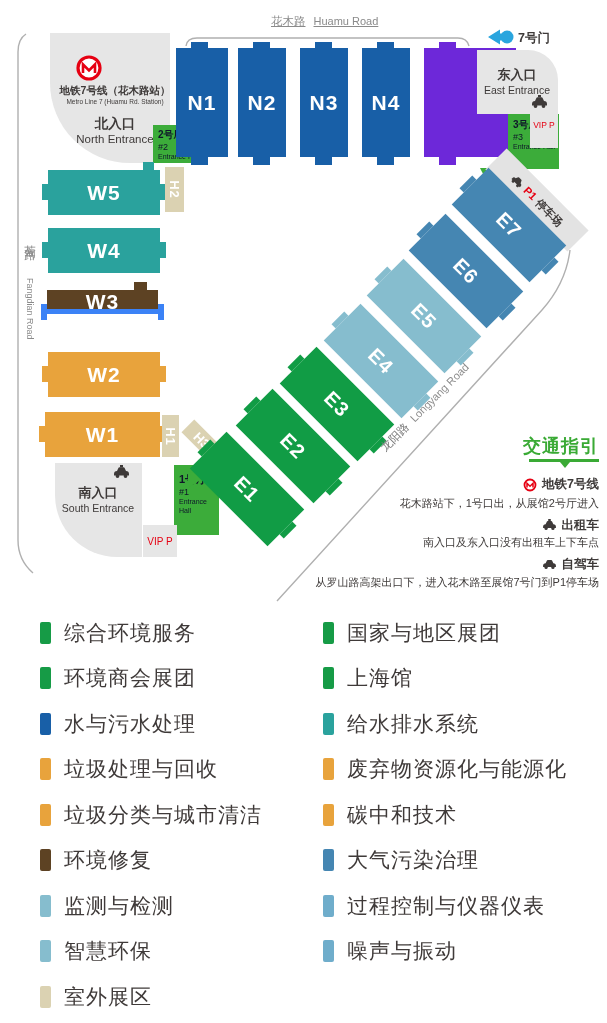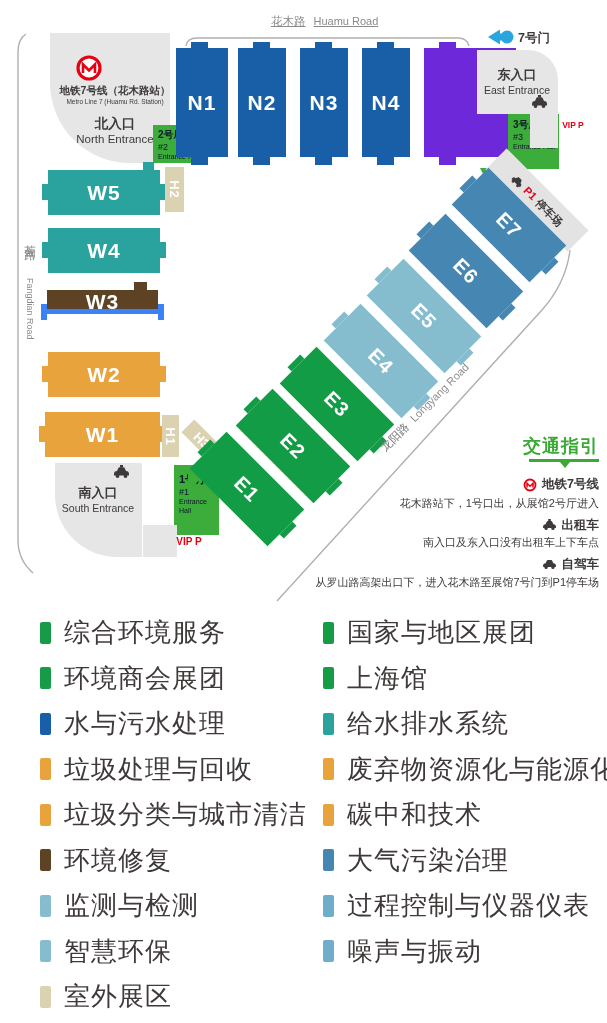--- a/index.html
+++ b/index.html
@@ -25,21 +25,21 @@
   .hall.e::before{left:-6px;}
   .hall.e::after{right:-6px;}
   .hbox{position:absolute;display:flex;align-items:center;justify-content:center;
         color:#fff;font-weight:bold;font-size:13px;}
   .hbox .vtxt{transform:rotate(90deg);letter-spacing:1px;}
   .green-box{position:absolute;color:#0f172a;line-height:1.25;margin-left:31px;}
   .green-box .l1{font-size:10px;font-weight:bold;}
   .green-box .l2{font-size:9px;}
   .green-box .l3{font-size:7px;}
   .gray-area{position:absolute;}
-  .vip{color:#E60012;font-weight:bold;text-align:center;position:absolute;padding-left:29px;}
+  .vip{color:#E60012;font-weight:normal;text-align:center;position:absolute;}
   .roadlabel{color:#8A8A8A;white-space:nowrap;}
   
   .north-text{position:absolute;left:40px;top:85px;width:150px;text-align:center;line-height:1;}
   .north-text .mzh{font-size:10.5px;font-weight:bold;}
   .north-text .men{font-size:6.5px;margin-top:3px;}
   .north-text .nzh{font-size:13.5px;font-weight:bold;margin-top:12px;}
   .north-text .nen{font-size:11.5px;margin-top:3px;}
   .east-text{position:absolute;left:474px;top:68px;width:86px;text-align:center;line-height:1;}
   .east-text .ezh{font-size:13px;font-weight:bold;}
   .east-text .een{font-size:10.5px;margin-top:4px;}
@@ -74,21 +74,21 @@
   .guide .g-head{display:flex;justify-content:flex-end;align-items:center;gap:5px;
                  margin-top:10px;font-size:12.5px;font-weight:bold;}
   .guide .g-desc{font-size:11px;margin-top:6px;color:#3E3A39;}
   
   .legend{position:absolute;left:0;top:610px;width:607px;}
   .leg-col{position:absolute;top:0;}
   .leg-col.left{left:40px;}
   .leg-col.right{left:323px;}
   .leg-row{display:flex;align-items:center;height:45.5px;gap:13px;}
   .chip{width:11px;height:22px;border-radius:2px;flex:none;}
-  .leg-label{font-size:26px;color:#3F3A39;letter-spacing:1px;white-space:nowrap;}
+  .leg-label{font-size:21px;color:#3F3A39;letter-spacing:1px;white-space:nowrap;}
   .tri{position:absolute;}
 </style>
 </head>
 <body>
 
 <div class="map">
 
   <svg class="roadlines" width="607" height="607" viewBox="0 0 607 607">
     <path d="M 26 34 Q 18 39 18 52 L 18 540 Q 18 560 33 573" fill="none" stroke="#B0B0B0" stroke-width="1.4"></path>
     <path d="M 186 46 Q 187 38 197 38 L 458 38 Q 467 38 469 46" fill="none" stroke="#B0B0B0" stroke-width="1.4"></path>

